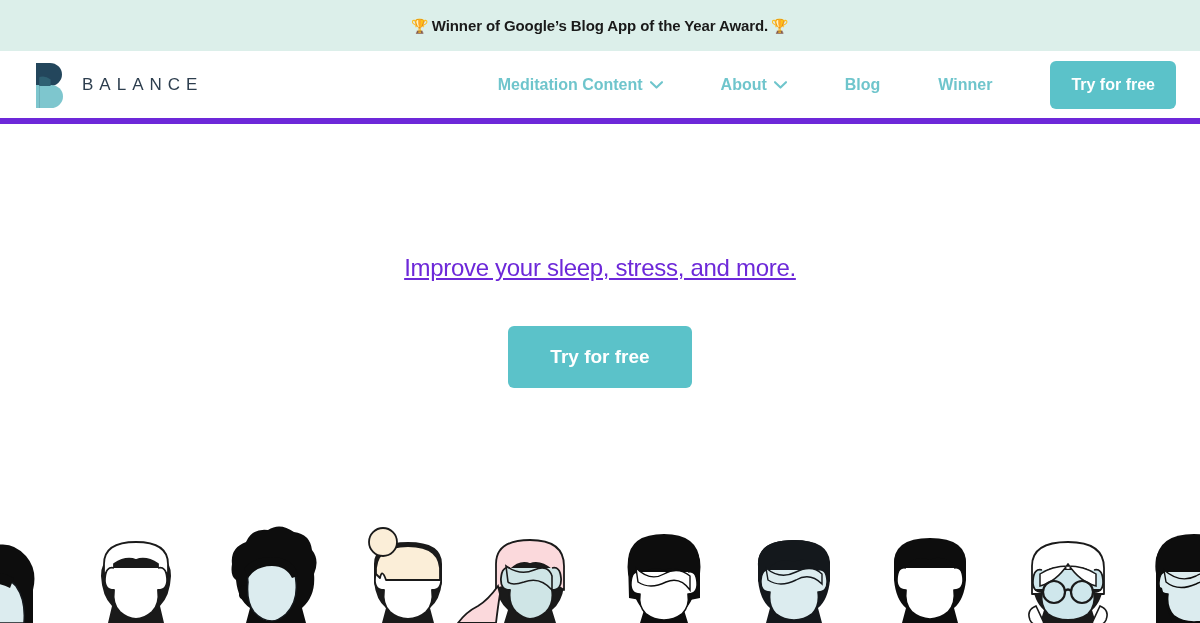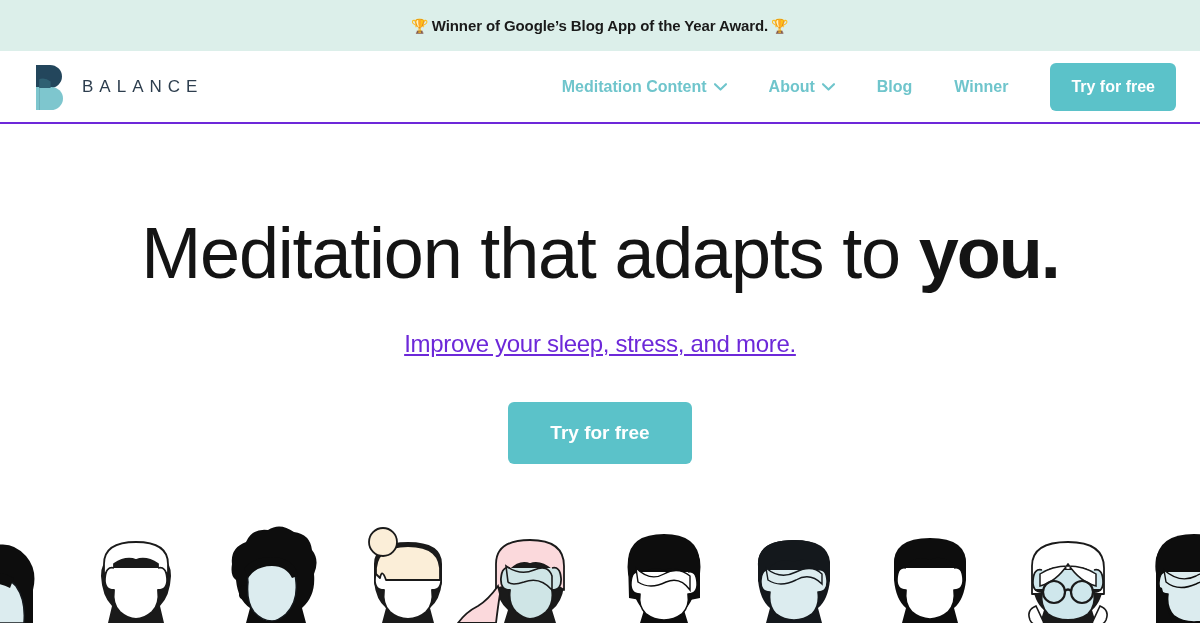--- a/index.html
+++ b/index.html
@@ -26,21 +26,21 @@
     display: flex;
     align-items: center;
     gap: 3px;
   }
   .trophy { font-size: 14px; }
 
   
   .header {
     height: 73px;
     background: #ffffff;
-    border-bottom: 2px solid #6d28d9;
+    border-bottom: 6px solid #6d28d9;
     display: flex;
     align-items: center;
     padding: 0 24px 0 36px;
   }
   .logo-group {
     display: flex;
     align-items: center;
     gap: 16px;
   }
   .logo-mark { width: 30px; height: 46px; display: block; }
@@ -48,21 +48,21 @@
     font-size: 17px;
     font-weight: 500;
     letter-spacing: 6px;
     color: #2d3e4e;
   }
 
   .nav {
     margin-left: auto;
     display: flex;
     align-items: center;
-    gap: 0;
+    gap: 16px;
   }
   .nav-item {
     display: flex;
     align-items: center;
     gap: 7px;
     font-size: 16px;
     font-weight: bold;
     color: #6fc5cc;
     padding: 0 21px;
     cursor: pointer;
@@ -175,21 +175,20 @@
 
     <div class="nav-item">
       <span>Winner</span>
     </div>
 
     <button class="header-cta">Try for free</button>
   </div>
 </div>
 
 <div class="hero">
-  <h1 class="hero-title"><span>Meditation that adapts to </span><span class="accent">you.</span></h1>
 
   <p class="hero-sub">Improve your sleep, stress, and more.</p>
 
   <button class="hero-cta">Try for free</button>
 </div>
 
 <div class="avatar-strip">
   <svg width="1200" height="103" viewBox="0 0 1200 103">
 
     <g>

